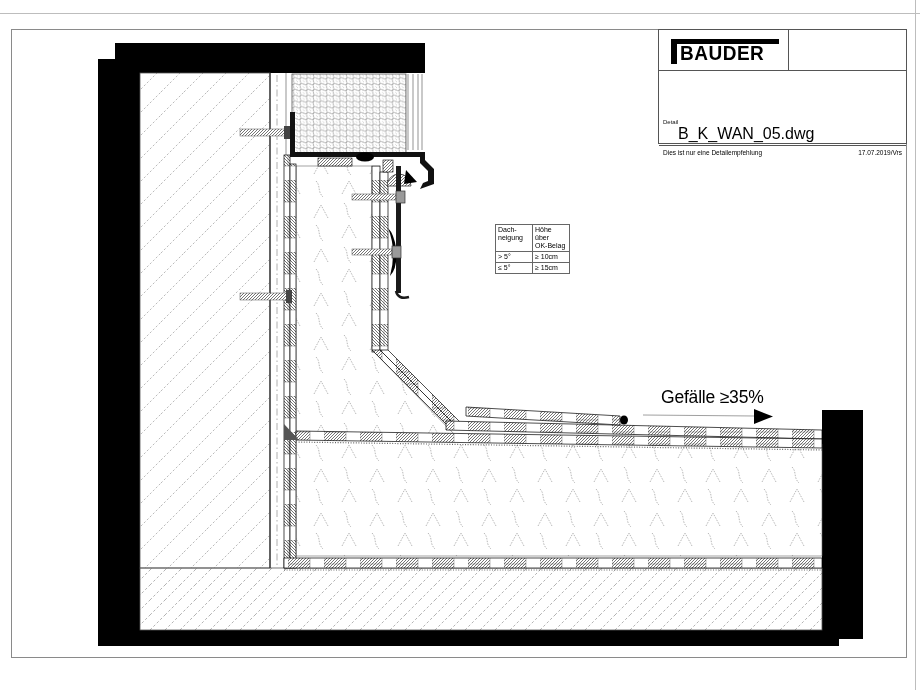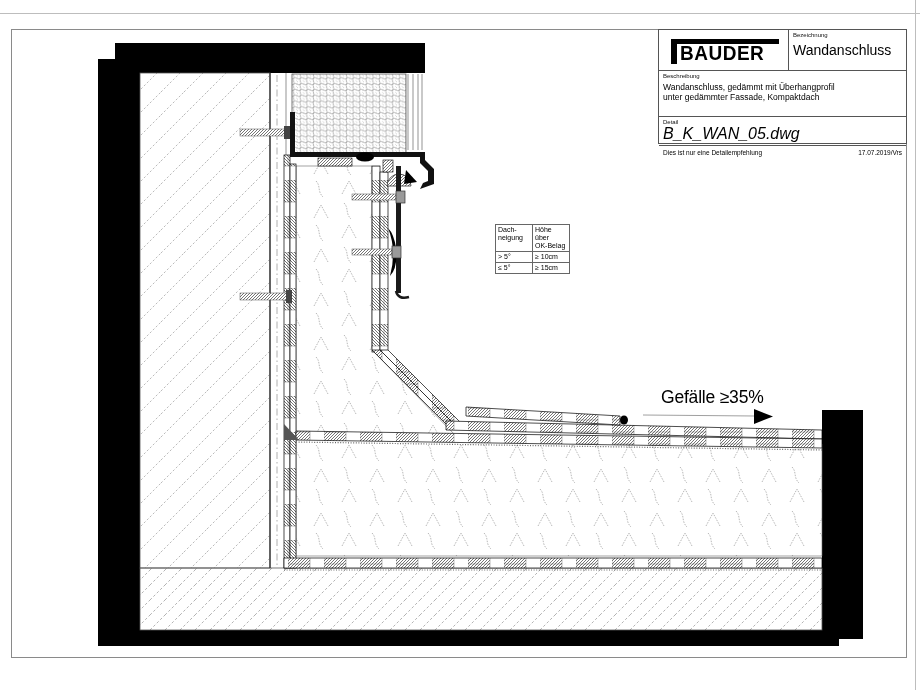--- a/index.html
+++ b/index.html
@@ -15,21 +15,21 @@
   .tblock{left:658px;top:29px;width:249px;height:115px;border:1px solid #555;box-sizing:border-box;background:#fff;font-size:6px;}
   .tb-row1{position:absolute;left:0;top:0;width:100%;height:41px;border-bottom:1px solid #555;box-sizing:border-box;}
   .tb-logo-cell{position:absolute;left:0;top:0;width:130px;height:41px;border-right:1px solid #555;box-sizing:border-box;}
   .tb-bez-cell{position:absolute;left:130px;top:0;right:0;height:41px;}
   .tb-row2{position:absolute;left:0;top:41px;width:100%;height:46px;border-bottom:1px solid #555;box-sizing:border-box;}
   .tb-row3{position:absolute;left:0;top:87px;width:100%;height:29px;border-bottom:1px solid #555;box-sizing:border-box;}
   .tb-row4{position:absolute;left:0;top:116px;width:100%;height:13px;}
   .tb-label{position:absolute;left:4px;top:2px;font-size:6px;color:#111;}
   .tb-bez-val{position:absolute;left:4px;top:12px;font-size:14px;}
   .tb-desc{position:absolute;left:4px;top:11px;font-size:8.5px;line-height:10px;}
-  .tb-detail-val{position:absolute;left:4px;top:8px;font-size:16px;font-style:italic;}
+  .tb-detail-val{position:absolute;left:19px;top:8px;font-size:16px;}
   .tb-note{position:absolute;left:4px;top:3px;font-size:6.5px;}
   .tb-date{position:absolute;right:4px;top:3px;font-size:6.5px;}
   
   .logo{position:absolute;left:12px;top:9px;width:108px;height:25px;}
   .logo-bar-top{position:absolute;left:0;top:0;width:108px;height:5px;background:#000;}
   .logo-bar-left{position:absolute;left:0;top:0;width:6px;height:25px;background:#000;}
   .logo-text{position:absolute;left:9px;top:3px;font-size:19px;font-weight:bold;letter-spacing:0.5px;transform:scaleY(1.05);transform-origin:top left;}
   
   .slope-table{left:495px;top:224px;border-collapse:collapse;table-layout:fixed;background:#fff;}
   .slope-table th,.slope-table td{border:1px solid #666;font-weight:normal;text-align:left;
@@ -204,31 +204,20 @@
 
 <div class="abs tblock">
   <div class="tb-row1">
     <div class="tb-logo-cell">
       <div class="logo">
         <div class="logo-bar-top"></div>
         <div class="logo-bar-left"></div>
         <div class="logo-text">BAUDER</div>
       </div>
     </div>
-    <div class="tb-bez-cell">
-      <div class="tb-label">Bezeichnung</div>
-      <div class="tb-bez-val">Wandanschluss</div>
-    </div>
-  </div>
-  <div class="tb-row2">
-    <div class="tb-label">Beschreibung</div>
-    <div class="tb-desc">
-      <div>Wandanschluss, gedämmt mit Überhangprofil</div>
-      <div>unter gedämmter Fassade, Kompaktdach</div>
-    </div>
   </div>
   <div class="tb-row3">
     <div class="tb-label">Detail</div>
     <div class="tb-detail-val">B_K_WAN_05.dwg</div>
   </div>
   <div class="tb-row4">
     <div class="tb-note">Dies ist nur eine Detailempfehlung</div>
     <div class="tb-date">17.07.2019/Vrs</div>
   </div>
 </div>

